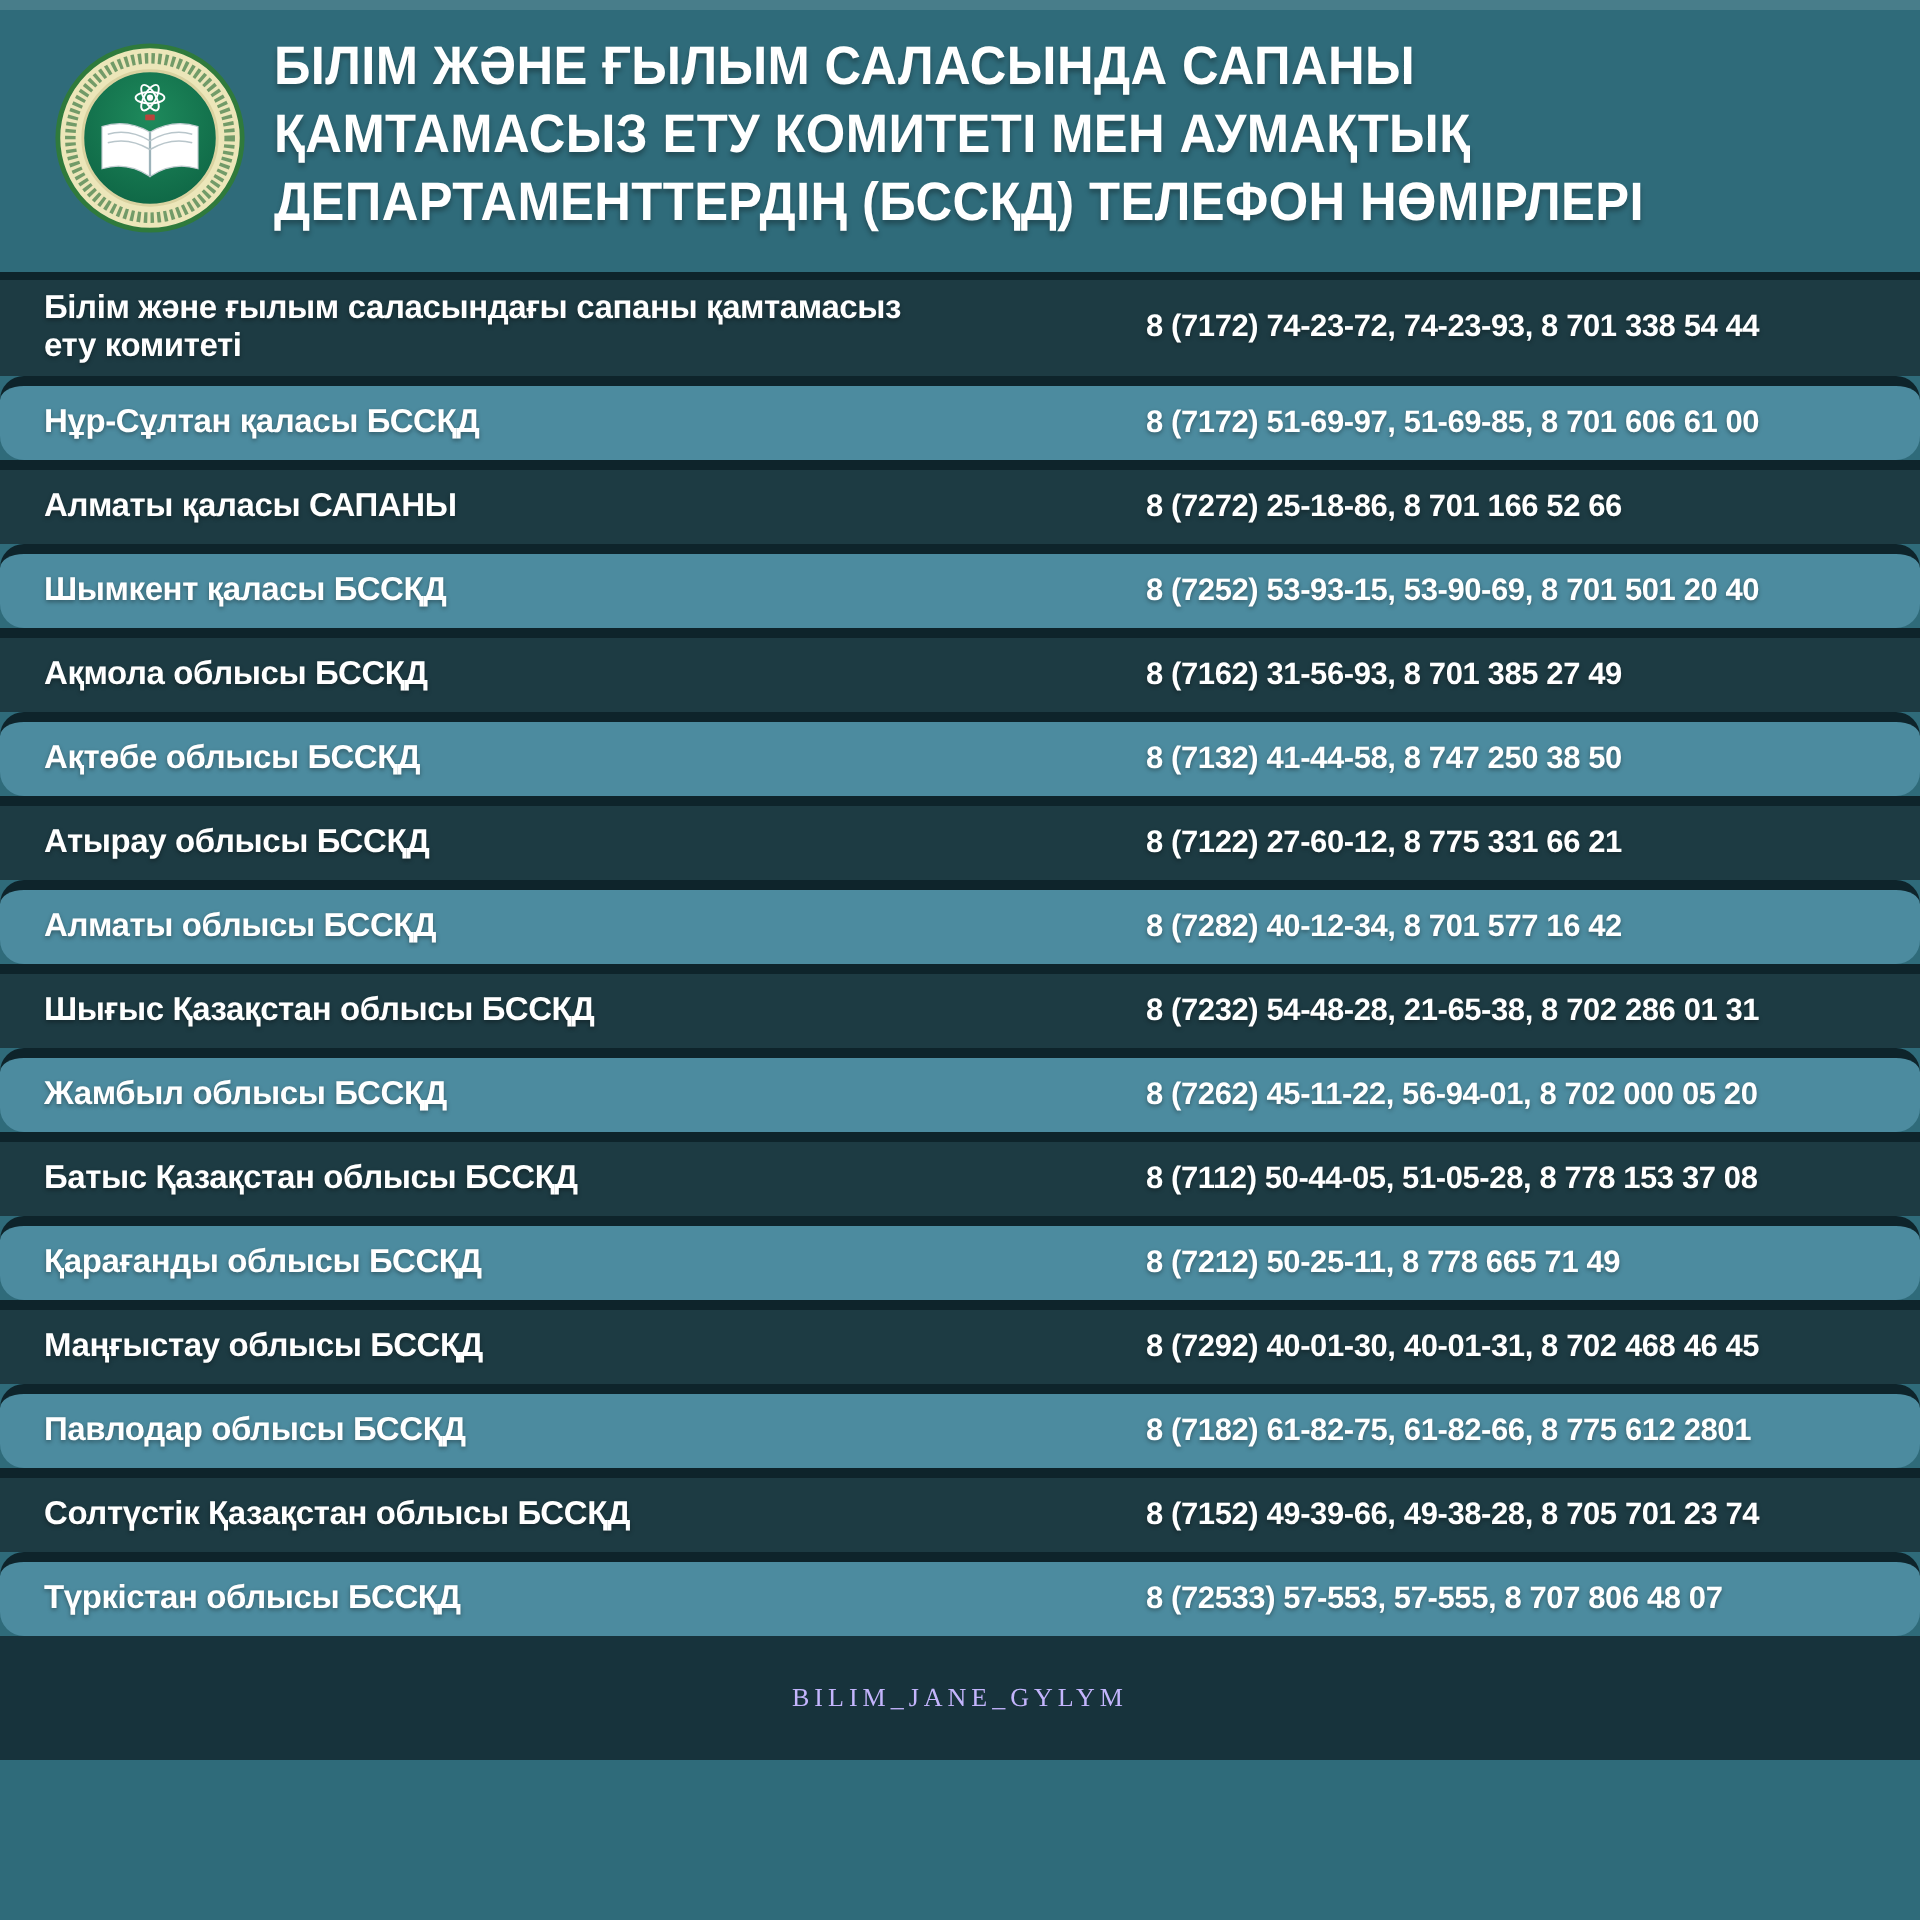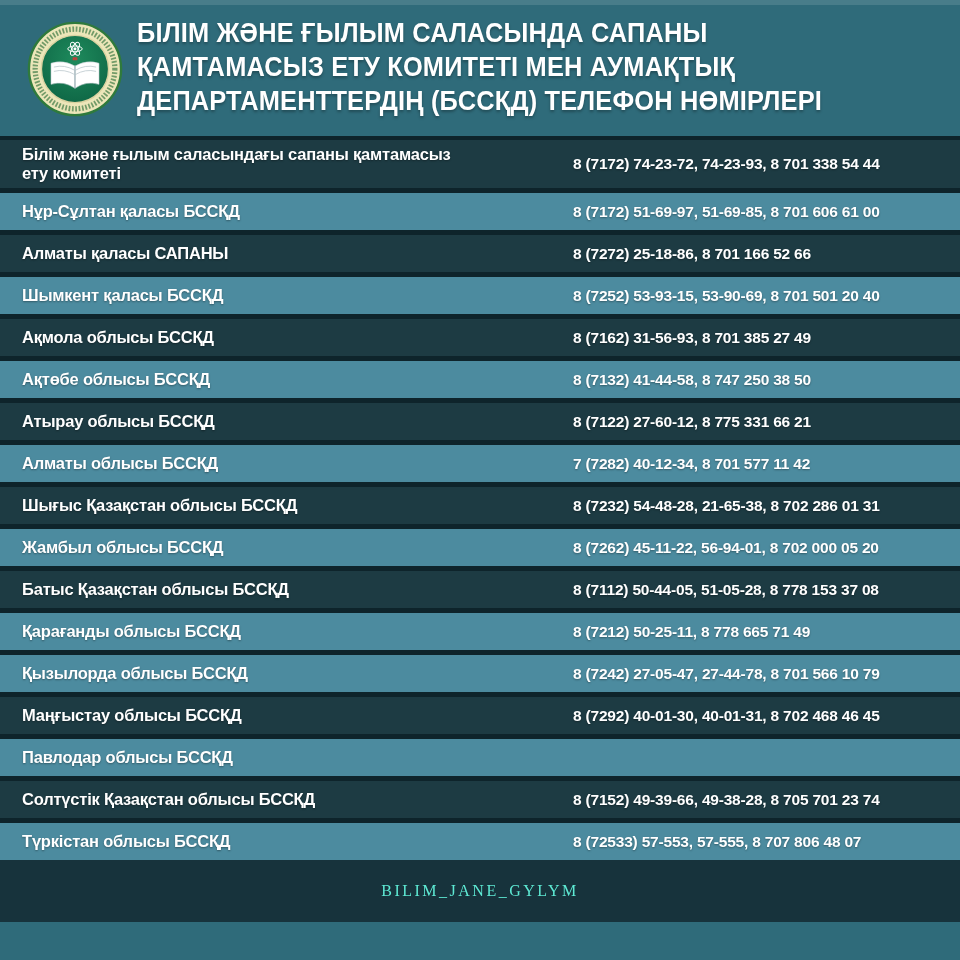--- a/index.html
+++ b/index.html
@@ -36,42 +36,42 @@
   }
   
   .table{width:960px;}
   .row{
     display:flex;align-items:stretch;
     border-top:5px solid var(--row-separator);
     height:42px; 
   }
   .row.first{border-top-width:4px;height:52px;}
   .row.dark{background:var(--row-dark);}
-  .row.light{background:var(--row-light);}
+  .row.light{background:var(--row-light);border-radius:12px;}
   .cell{
     display:flex;align-items:center;color:var(--text-white);
     font-weight:bold;text-shadow:0 1px 2px rgba(0,0,0,.35);
   }
   .cell.name{
     flex:0 0 573px;padding-left:22px;padding-right:10px;
     font-size:16.5px;line-height:1.18;white-space:pre-line;
     letter-spacing:-.2px;
   }
   .cell.phones{
     flex:1 1 auto;padding-right:22px;
     font-size:15.5px;letter-spacing:-.2px;white-space:nowrap;
   }
   
   .footer{
     height:62px;background:var(--footer-background);
     display:flex;align-items:center;justify-content:center;
   }
   .watermark{
     font-family:"Liberation Serif",serif;
-    color:#5eead4;font-size:16px;letter-spacing:2.5px;
+    color:#c4b5fd;font-size:13px;letter-spacing:2.5px;
   }
 </style>
 </head>
 <body>
 
 <div class="page">
   <div class="top-edge"></div>
 
   <header class="header">
     <div class="logo">
@@ -140,21 +140,21 @@
     <div class="cell phones">8 (7132) 41-44-58, 8 747 250 38 50</div>
   </div>
 
   <div class="row dark">
     <div class="cell name">Атырау облысы БССҚД</div>
     <div class="cell phones">8 (7122) 27-60-12, 8 775 331 66 21</div>
   </div>
 
   <div class="row light">
     <div class="cell name">Алматы облысы БССҚД</div>
-    <div class="cell phones">7 (7282) 40-12-34, 8 701 577 11 42</div>
+    <div class="cell phones">8 (7282) 40-12-34, 8 701 577 16 42</div>
   </div>
 
   <div class="row dark">
     <div class="cell name">Шығыс Қазақстан облысы БССҚД</div>
     <div class="cell phones">8 (7232) 54-48-28, 21-65-38, 8 702 286 01 31</div>
   </div>
 
   <div class="row light">
     <div class="cell name">Жамбыл облысы БССҚД</div>
     <div class="cell phones">8 (7262) 45-11-22, 56-94-01, 8 702 000 05 20</div>
@@ -164,32 +164,29 @@
     <div class="cell name">Батыс Қазақстан облысы БССҚД</div>
     <div class="cell phones">8 (7112) 50-44-05, 51-05-28, 8 778 153 37 08</div>
   </div>
 
   <div class="row light">
     <div class="cell name">Қарағанды облысы БССҚД</div>
     <div class="cell phones">8 (7212) 50-25-11, 8 778 665 71 49</div>
   </div>
 
 
-  <div class="row light">
-    <div class="cell name">Қызылорда облысы БССҚД</div>
-    <div class="cell phones">8 (7242) 27-05-47, 27-44-78, 8 701 566 10 79</div>
-  </div>
 
   <div class="row dark">
     <div class="cell name">Маңғыстау облысы БССҚД</div>
     <div class="cell phones">8 (7292) 40-01-30, 40-01-31, 8 702 468 46 45</div>
   </div>
 
   <div class="row light">
     <div class="cell name">Павлодар облысы БССҚД</div>
+    <div class="cell phones">8 (7182) 61-82-75, 61-82-66, 8 775 612 2801</div>
   </div>
 
   <div class="row dark">
     <div class="cell name">Солтүстік Қазақстан облысы БССҚД</div>
     <div class="cell phones">8 (7152) 49-39-66, 49-38-28, 8 705 701 23 74</div>
   </div>
 
   <div class="row light">
     <div class="cell name">Түркістан облысы БССҚД</div>
     <div class="cell phones">8 (72533) 57-553, 57-555, 8 707 806 48 07</div>

